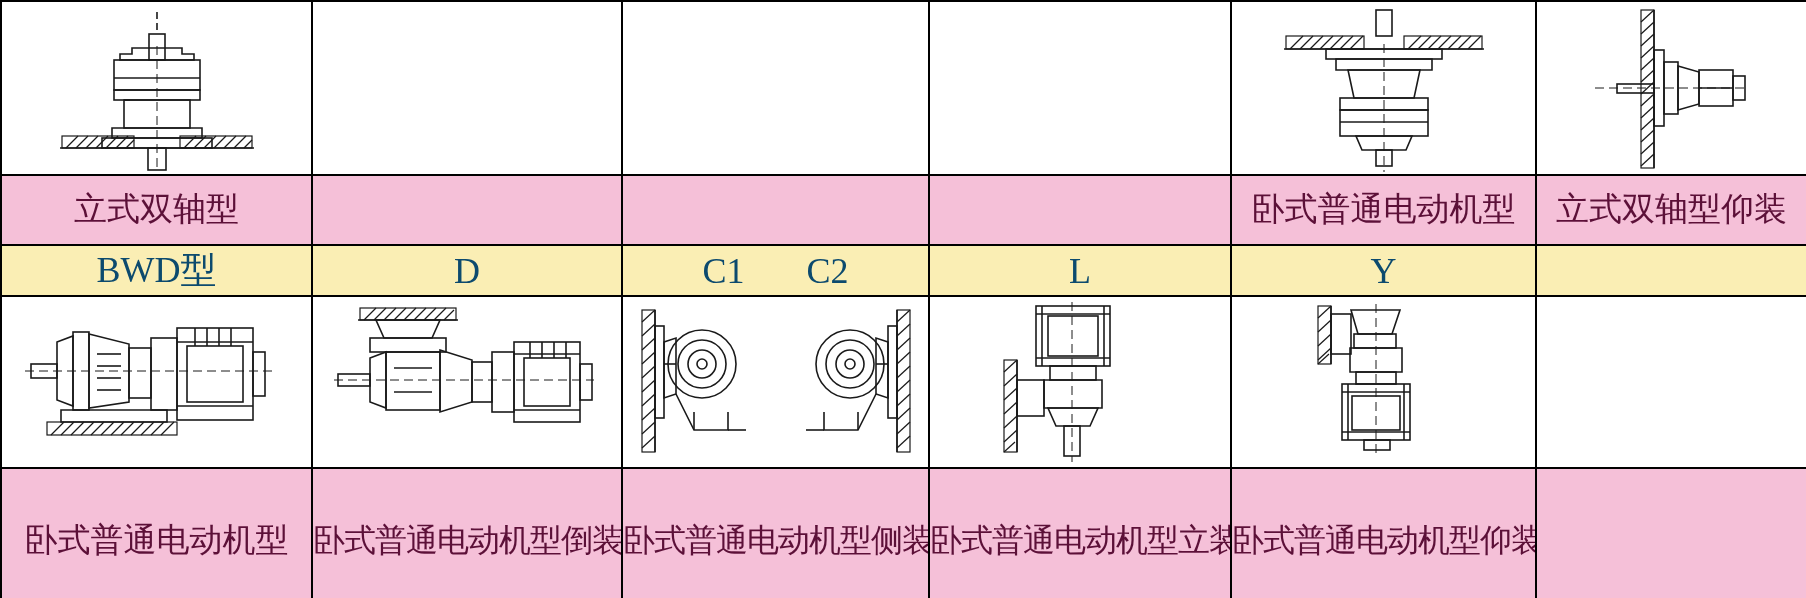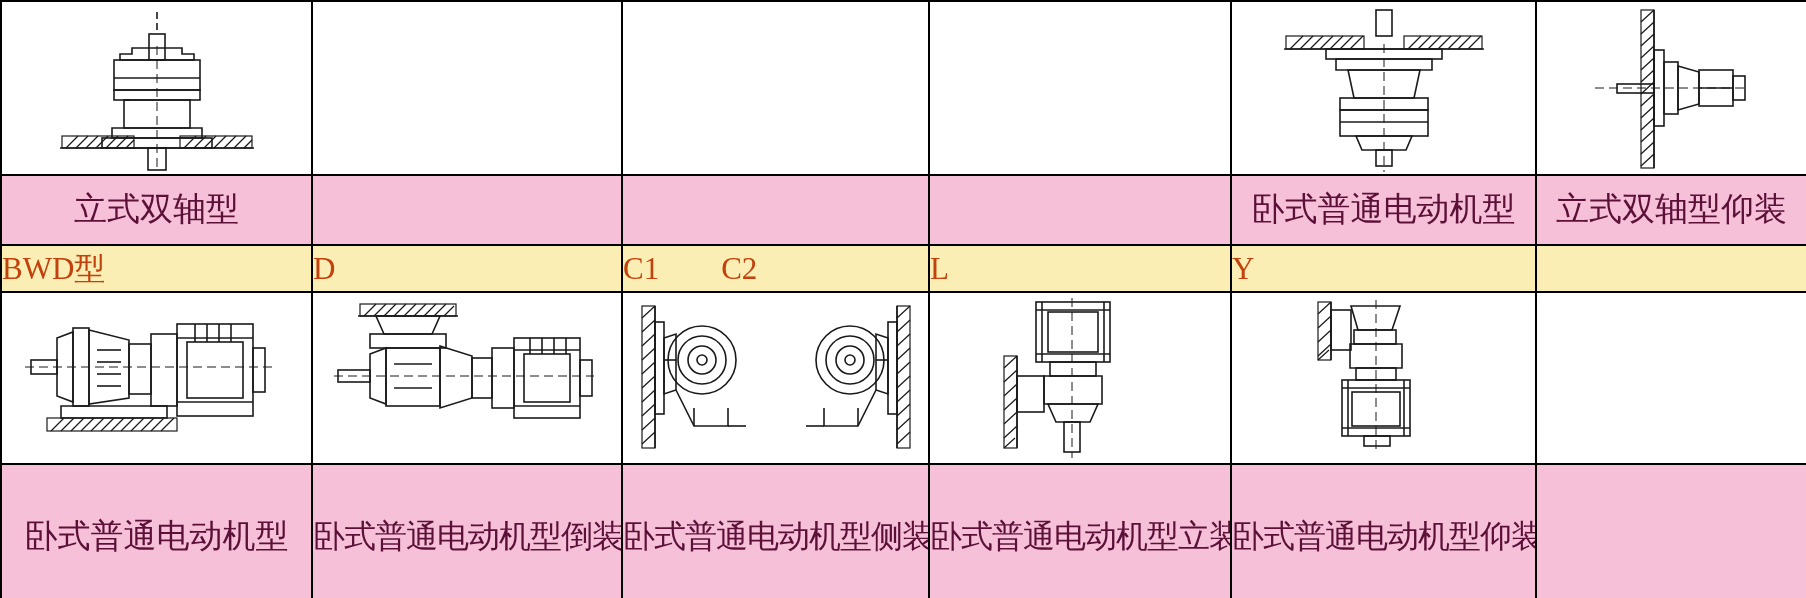--- a/index.html
+++ b/index.html
@@ -46,25 +46,25 @@
     color: #5c1038;
     font-family: "Liberation Serif", "DejaVu Serif", serif;
     font-size: 33px;
     line-height: 1.15;
     letter-spacing: 0px;
     white-space: nowrap;
   }
   .label-cell.tight { font-size: 32px; letter-spacing: -1px; }
 
   .code-cell {
-    color: #c2410c;
+    color: #0c4a6e;
     font-family: "Liberation Serif", "DejaVu Serif", serif;
-    font-size: 31px;
+    font-size: 36px;
     padding-left: 18px;
-    text-align: left;
+    text-align: center;
     white-space: nowrap;
   }
   .code-cell .c2 { display: inline-block; margin-left: 62px; }
 
   
   .fig {
     width: 100%;
     height: 100%;
     display: flex;
     align-items: center;

